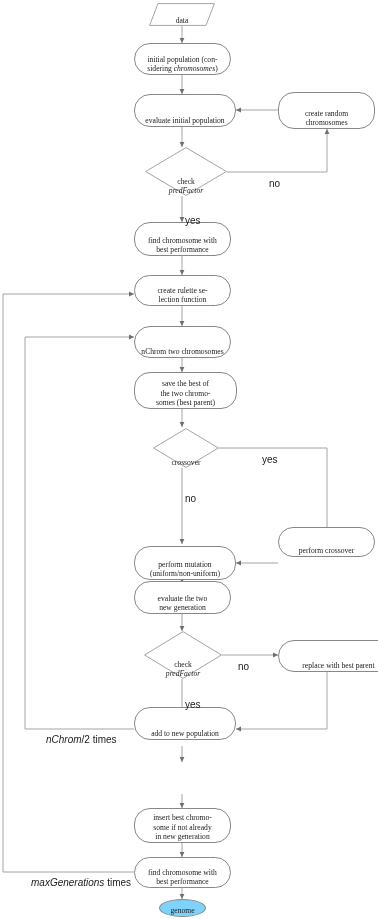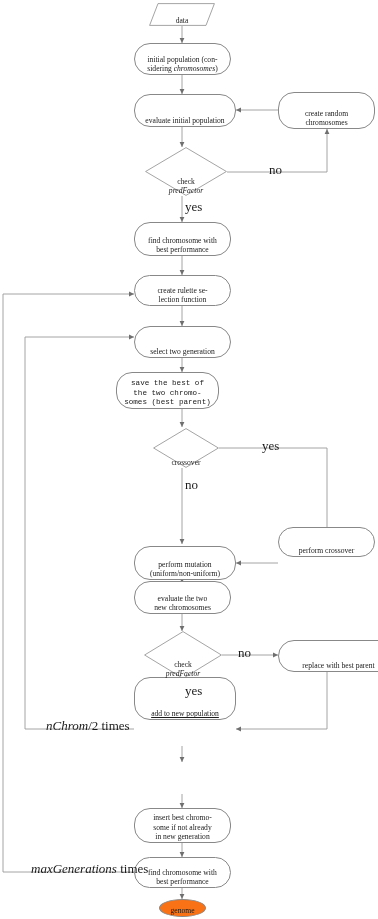--- a/index.html
+++ b/index.html
@@ -57,28 +57,29 @@
     width: 100%;
     height: 100%;
   }
   .node.diamond .txt {
     position: relative;
     z-index: 2;
   }
   .node.term {
     border: 0.8px solid #888888;
     border-radius: 50%;
-    background: #f97316;
+    background: #7dd3fc;
   }
   .edge-label {
     position: absolute;
-    font-size: 13px;
+    font-size: 10px;
     color: #1a1a1a;
     white-space: nowrap;
-    font-family: Liberation Serif, serif;
+    font-family: Liberation Sans, sans-serif;
+    margin-top: 16px;
   }
   .it { font-style: italic; }
 </style>
 </head>
 <body>
 
 <div id="page">
 
   <svg id="edges" viewBox="0 0 378 919" width="378" height="919">
     <defs>
@@ -171,24 +172,24 @@
     <span class="txt">find chromosome with
 best performance</span>
   </div>
 
   <div class="node proc" style="left:134px; top:275px; width:97px; height:31px;">
     <span class="txt">create rulette se-
 lection function</span>
   </div>
 
   <div class="node proc" style="left:134px; top:326px; width:97px; height:32px;">
-    <span class="txt">select two generation</span>
-  </div>
-
-  <div class="node proc" style="left:116px; top:372px; width:103px; height:37px;font-family:Liberation Mono, monospace;">
+    <span class="txt">nChrom two chromosomes</span>
+  </div>
+
+  <div class="node proc" style="left:134px; top:372px; width:103px; height:37px;">
     <span class="txt">save the best of
 the two chromo-
 somes (best parent)</span>
   </div>
 
   <div class="node diamond" style="left:153px; top:428px; width:66px; height:40px;">
     <svg class="dia-shape" viewBox="0 0 66 40" preserveAspectRatio="none">
       <polygon points="33,0.6 65.4,20 33,39.4 0.6,20" fill="#ffffff" stroke="#8d8d8d" stroke-width="0.8"></polygon>
     </svg>
     <span class="txt">crossover</span>
@@ -198,35 +199,35 @@
     <span class="txt">perform crossover</span>
   </div>
 
   <div class="node proc" style="left:134px; top:546px; width:102px; height:34px;">
     <span class="txt">perform mutation
 (uniform/non-uniform)</span>
   </div>
 
   <div class="node proc" style="left:134px; top:581px; width:97px; height:33px;">
     <span class="txt">evaluate the two
-new chromosomes</span>
+new generation</span>
   </div>
 
   <div class="node diamond" style="left:144px; top:631px; width:78px; height:48px;">
     <svg class="dia-shape" viewBox="0 0 78 48" preserveAspectRatio="none">
       <polygon points="39,0.6 77.4,24 39,47.4 0.6,24" fill="#ffffff" stroke="#8d8d8d" stroke-width="0.8"></polygon>
     </svg>
     <span class="txt"><span>check</span><br><span class="it">predFactor</span></span>
   </div>
 
   <div class="node proc" style="left:278px; top:640px; width:121px; height:32px;">
     <span class="txt">replace with best parent</span>
   </div>
 
-  <div class="node proc" style="left:134px; top:677px; width:102px; height:43px;text-decoration:underline;">
+  <div class="node proc" style="left:134px; top:707px; width:102px; height:33px;">
     <span class="txt">add to new population</span>
   </div>
 
 
   <div class="node proc" style="left:134px; top:808px; width:97px; height:35px;">
     <span class="txt">insert best chromo-
 some if not already
 in new generation</span>
   </div>
 

